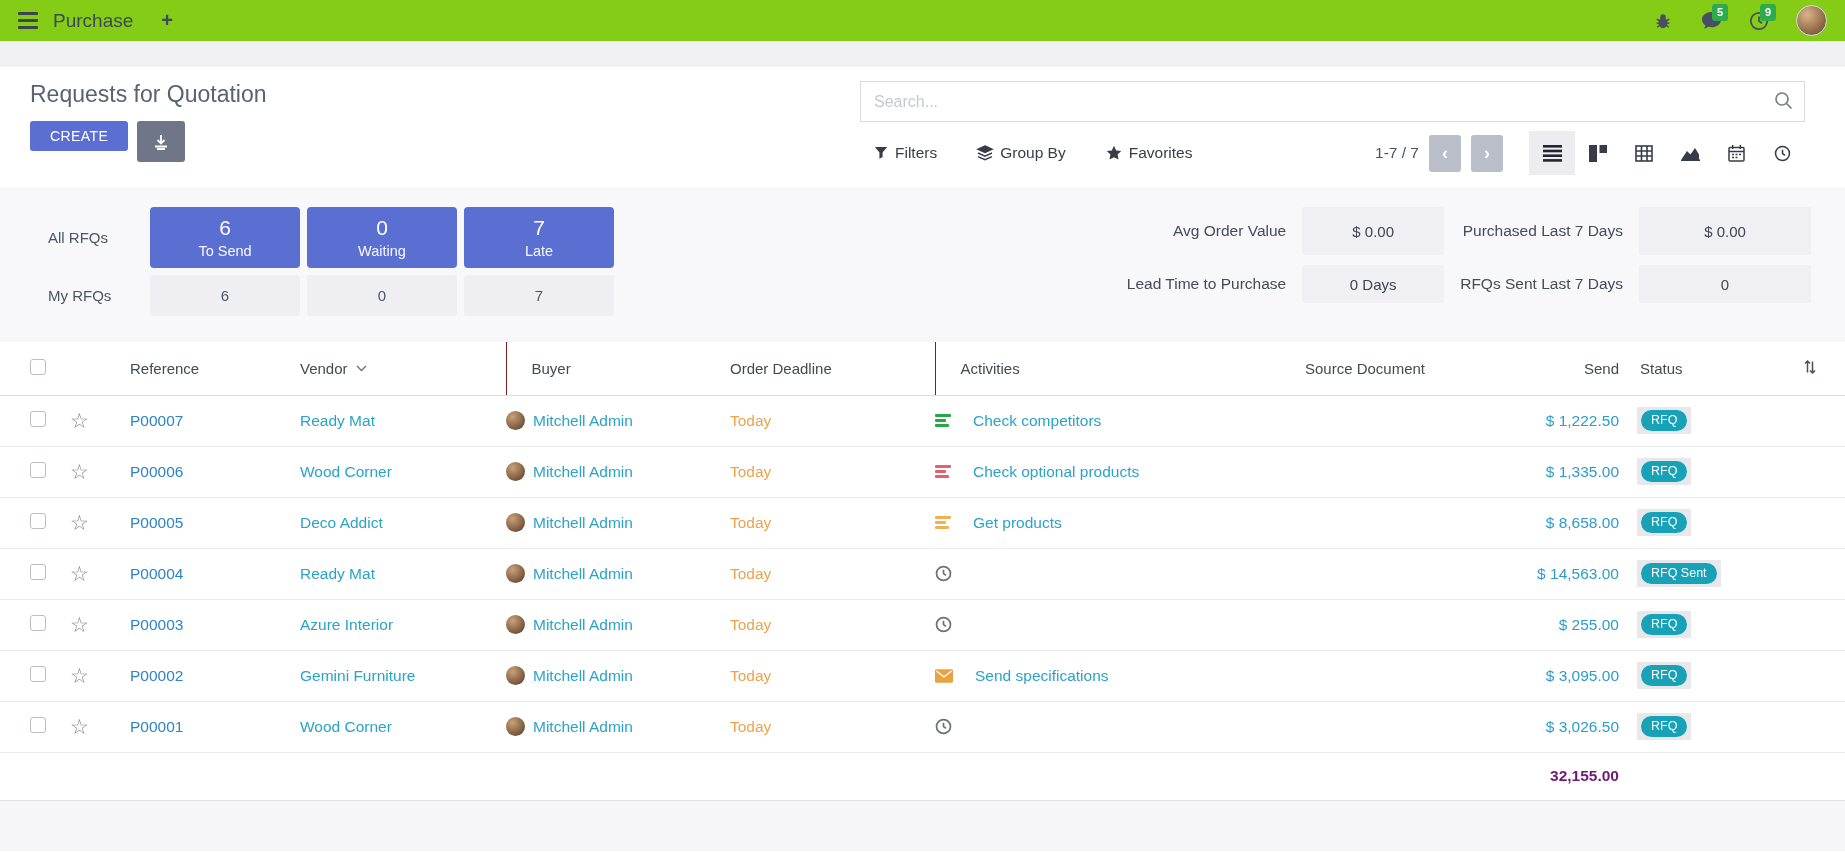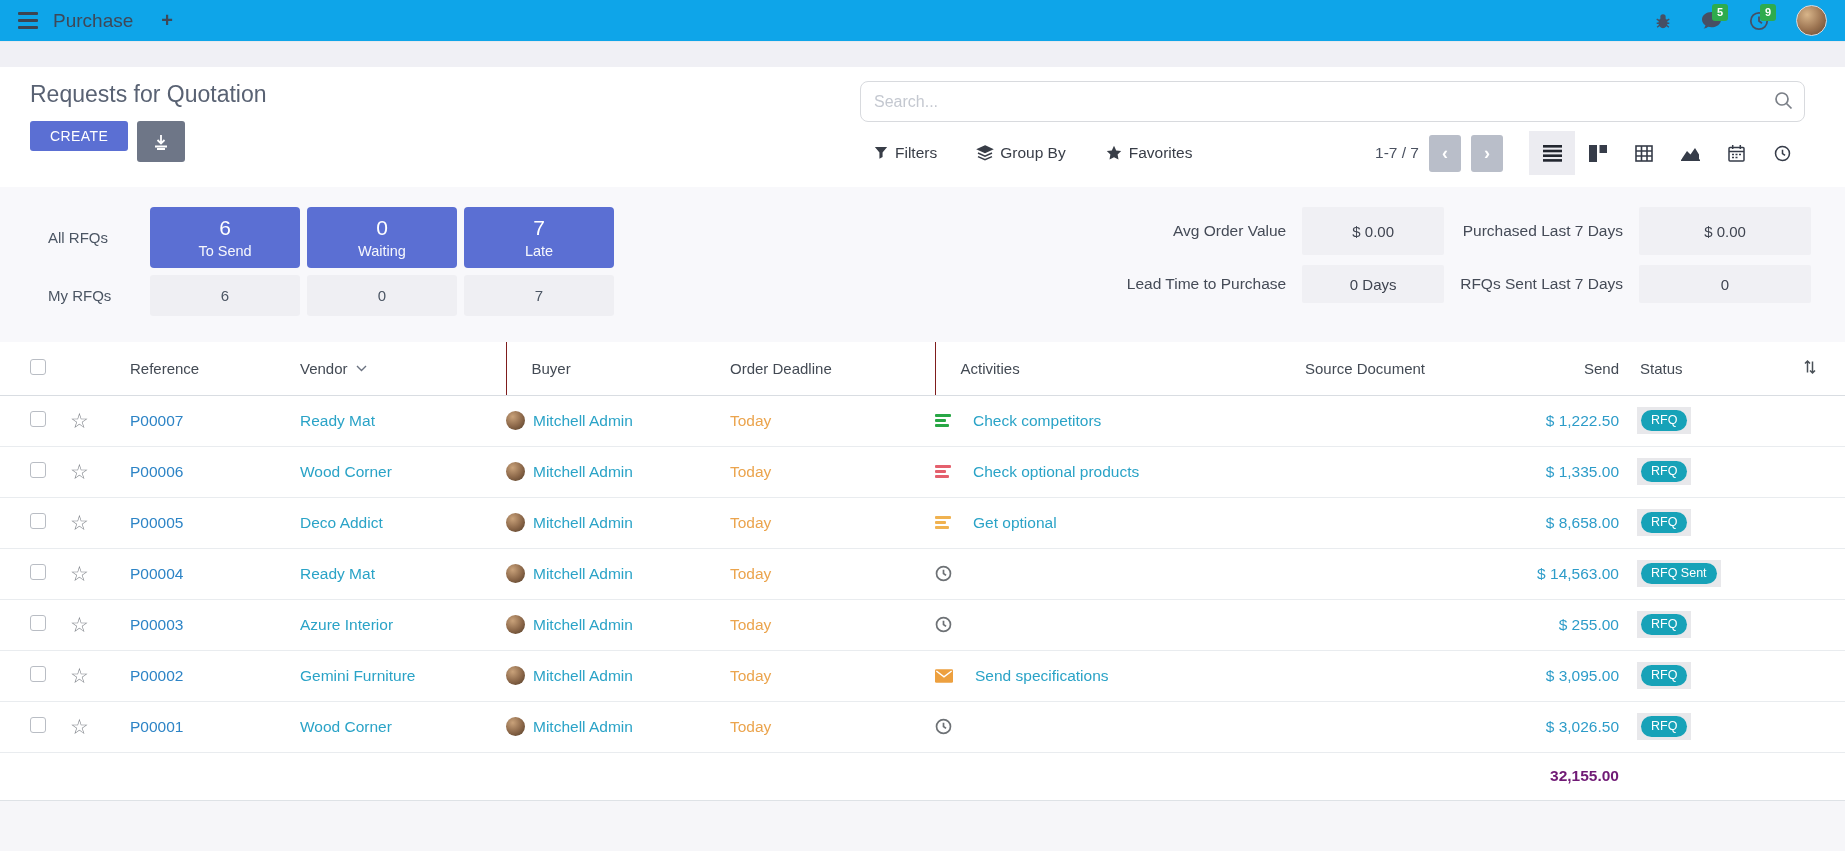--- a/index.html
+++ b/index.html
@@ -1,19 +1,19 @@
 <!DOCTYPE html>
 <html style="--primary: #5b6fd3; --link-blue: #2d84c6; --relational-teal: #2aa3c7; --total-teal: #2d9cc9; --deadline-orange: #eba44d; --status-teal: #17a2b8; --badge-green: #2eab4d; --activity-green: #28a745; --activity-red: #e4606d; --activity-yellow: #f0b250;"><head>
 <meta charset="utf-8">
 <style>
   * { margin:0; padding:0; box-sizing:border-box; }
   html,body { width:1845px; height:862px; background:#fff; font-family:"Liberation Sans",sans-serif; overflow:hidden; }
 
   
-  .navbar { height:42px; background:#0ea5e9; border-bottom:1px solid #e8e9ee; display:flex; align-items:center; padding:0 18px; }
+  .navbar { height:42px; background:#84cc16; border-bottom:1px solid #e8e9ee; display:flex; align-items:center; padding:0 18px; }
   .hamburger { display:flex; flex-direction:column; gap:4px; cursor:pointer; }
   .hamburger span { width:20px; height:3px; background:#3e4450; border-radius:1px; }
   .app-name { font-size:19px; color:#3e4858; margin-left:15px; cursor:pointer; }
   .plus-tab { font-size:20px; color:#3e4858; margin-left:28px; font-weight:bold; cursor:pointer; }
   .nav-right { margin-left:auto; display:flex; align-items:center; gap:26px; }
   .nav-icon { position:relative; width:22px; height:22px; display:flex; align-items:center; justify-content:center; cursor:pointer; }
   .nav-icon svg { display:block; }
   .nav-badge { position:absolute; top:-6px; left:12px; background:var(--badge-green); color:#fff; font-size:11px; line-height:1; padding:3px 5px; border-radius:3px; font-weight:bold; }
   .avatar { width:31px; height:31px; border-radius:50%; background:radial-gradient(circle at 35% 30%, #d8b58a, #9a7250 55%, #5e4630 100%); border:1px solid #d9dbe0; cursor:pointer; }
 
@@ -21,21 +21,21 @@
 
   
   .control { background:#fff; padding:14px 40px 12px 30px; display:flex; }
   .cp-left { flex:1; }
   .page-title { font-size:23px; font-weight:400; color:#596273; }
   .cp-buttons { margin-top:13px; display:flex; gap:9px; }
   .btn-create { background:var(--primary); color:#fff; border:none; font-size:14px; letter-spacing:.4px; padding:0 20px; height:30px; border-radius:3px; cursor:pointer; font-family:inherit; }
   .btn-export { background:#6e7687; border:none; width:48px; height:41px; border-radius:3px; cursor:pointer; display:flex; align-items:center; justify-content:center; }
   .cp-right { width:945px; }
   .search-box { position:relative; }
-  .search-box input { width:100%; height:41px; border:1px solid #d8dade; border-radius:8px; padding:0 40px 0 13px; font-size:16px; color:#3f4450; font-family:inherit; outline:none; }
+  .search-box input { width:100%; height:41px; border:1px solid #d8dade; border-radius:0; padding:0 40px 0 13px; font-size:16px; color:#3f4450; font-family:inherit; outline:none; }
   .search-box input::placeholder { color:#c4c8d0; }
   .search-glass { position:absolute; right:12px; top:10px; }
   .toolbar { display:flex; align-items:center; margin-top:9px; padding-left:14px; height:44px; }
   .tb-item { display:flex; align-items:center; gap:7px; font-size:15.5px; color:#383d47; cursor:pointer; margin-right:40px;text-align:center; }
   .pager { margin-left:auto; display:flex; align-items:center; gap:10px; }
   .pager-value { font-size:15.5px; color:#4a5160; cursor:pointer; }
   .pager-btn { width:32px; height:37px; background:#b9bec9; border:none; border-radius:3px; color:#fff; font-size:18px; font-weight:bold; cursor:pointer; display:flex; align-items:center; justify-content:center; line-height:1; font-family:inherit; }
   .view-switcher { display:flex; margin-left:26px; }
   .vs-slot { width:46px; height:44px; display:flex; align-items:center; justify-content:center; cursor:pointer; }
   .vs-slot.active { background:#ececf1; }
@@ -381,21 +381,21 @@
     </td>
     <td><span class="deadline">Today</span></td>
     <td>
       <span class="act-wrap tasks-yellow">
         <span class="ai ai-tasks">
                 <i></i>
                 <i></i>
                 <i></i>
               </span>
 
-        <span class="act-label">Get optional</span>
+        <span class="act-label">Get products</span>
       </span>
     </td>
     <td></td>
     <td class="td-total">$ 8,658.00</td>
     <td style="padding-left:12px">
       <span class="status-wrap">
         <span class="status-pill">RFQ</span>
       </span>
     </td>
     <td></td>

